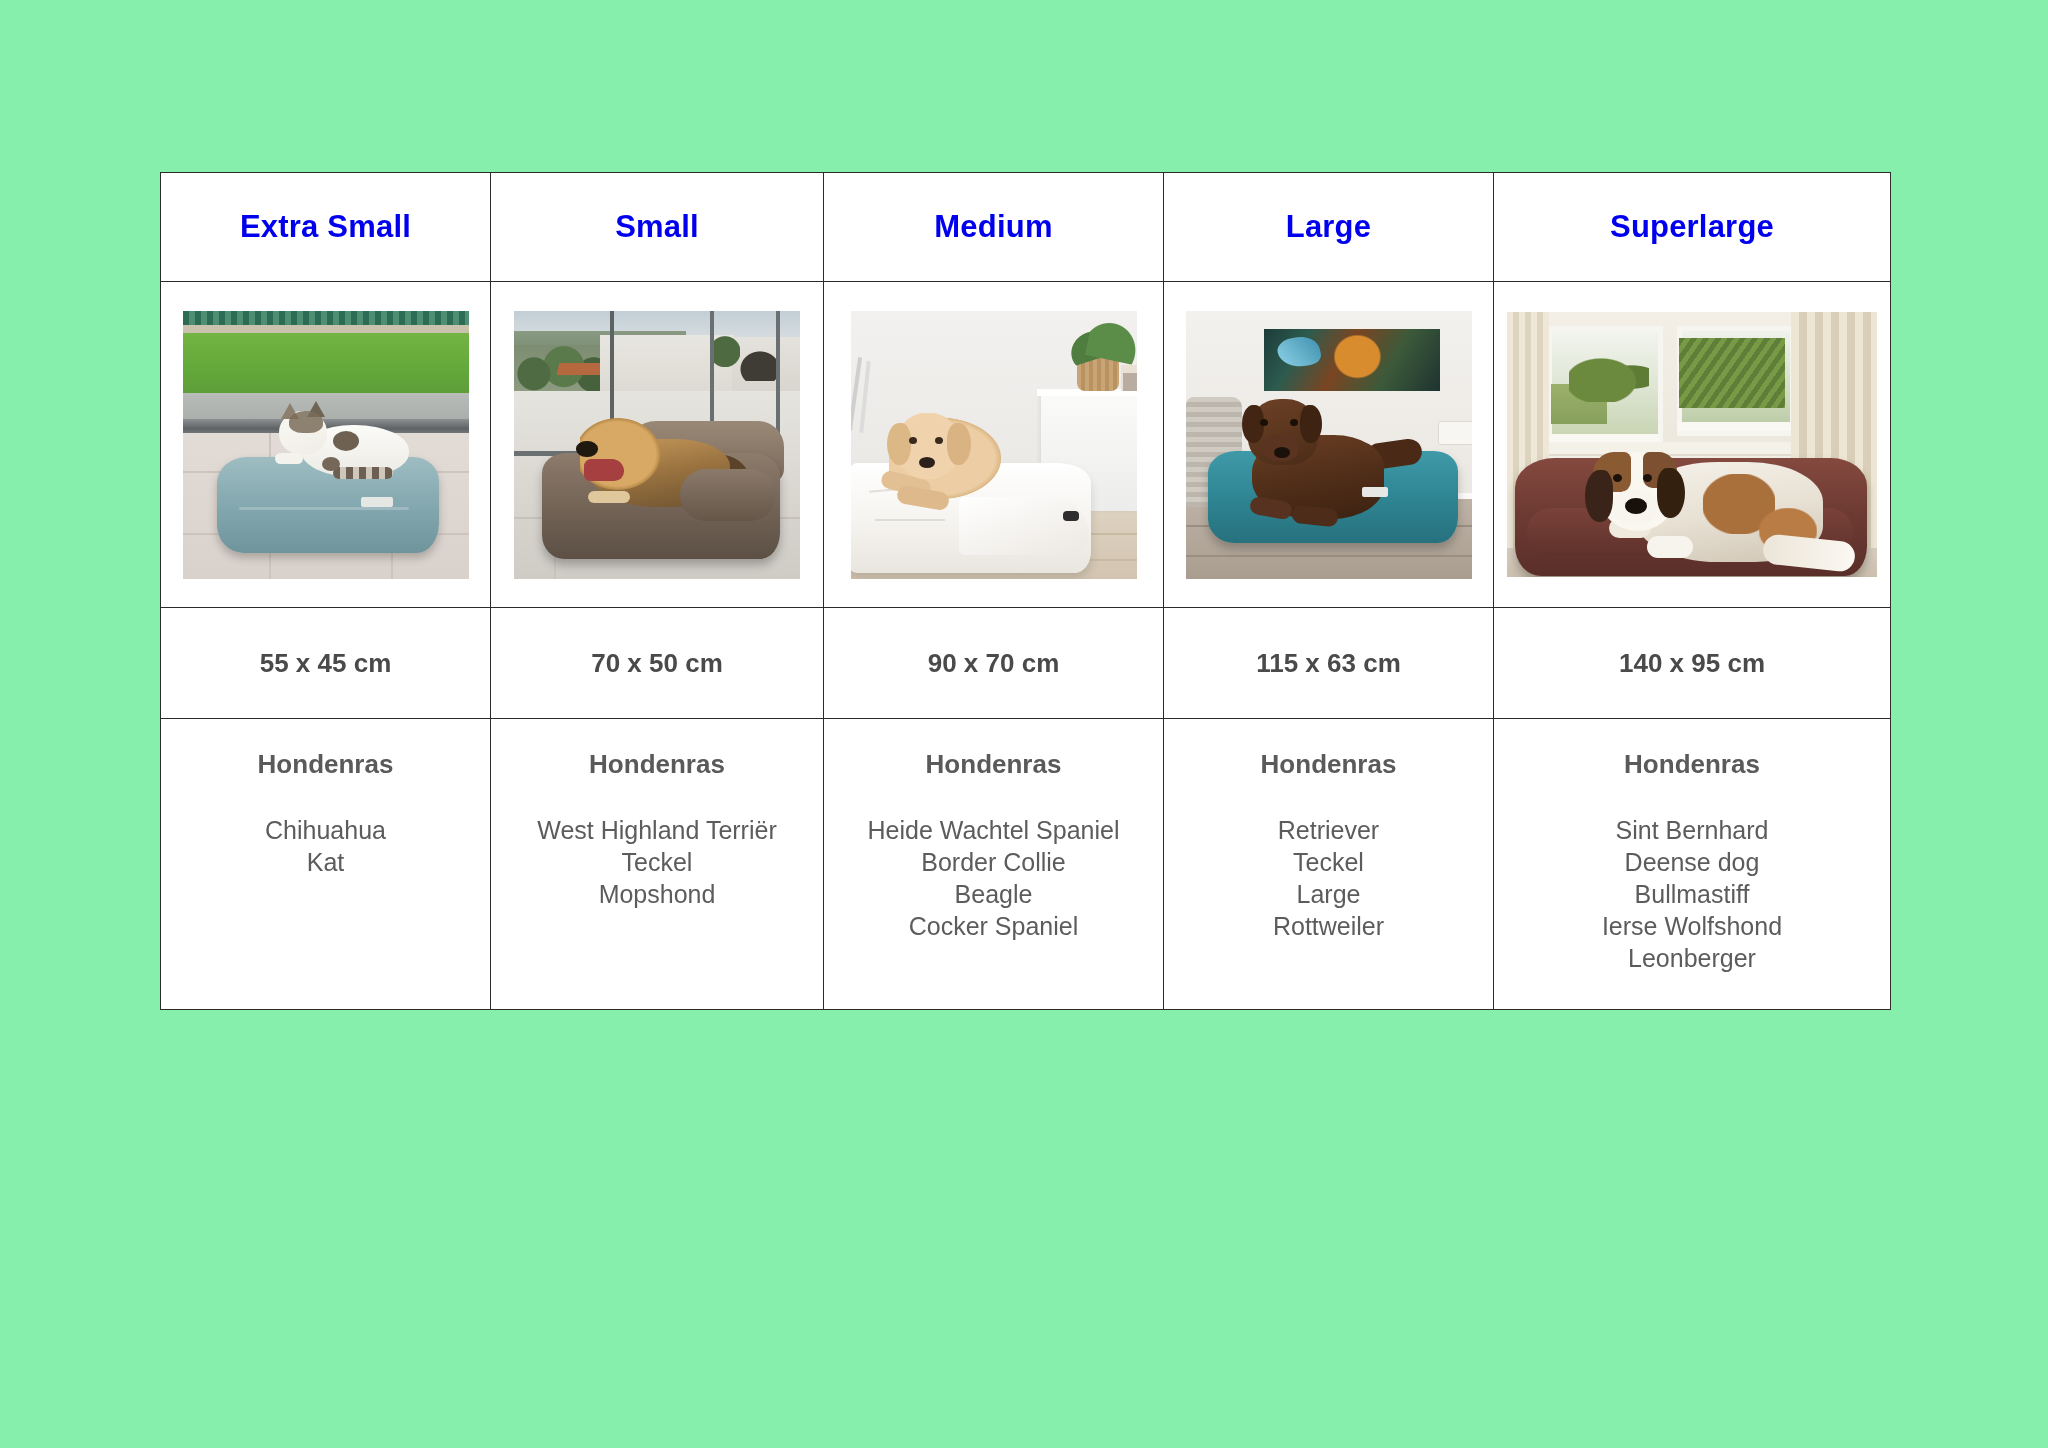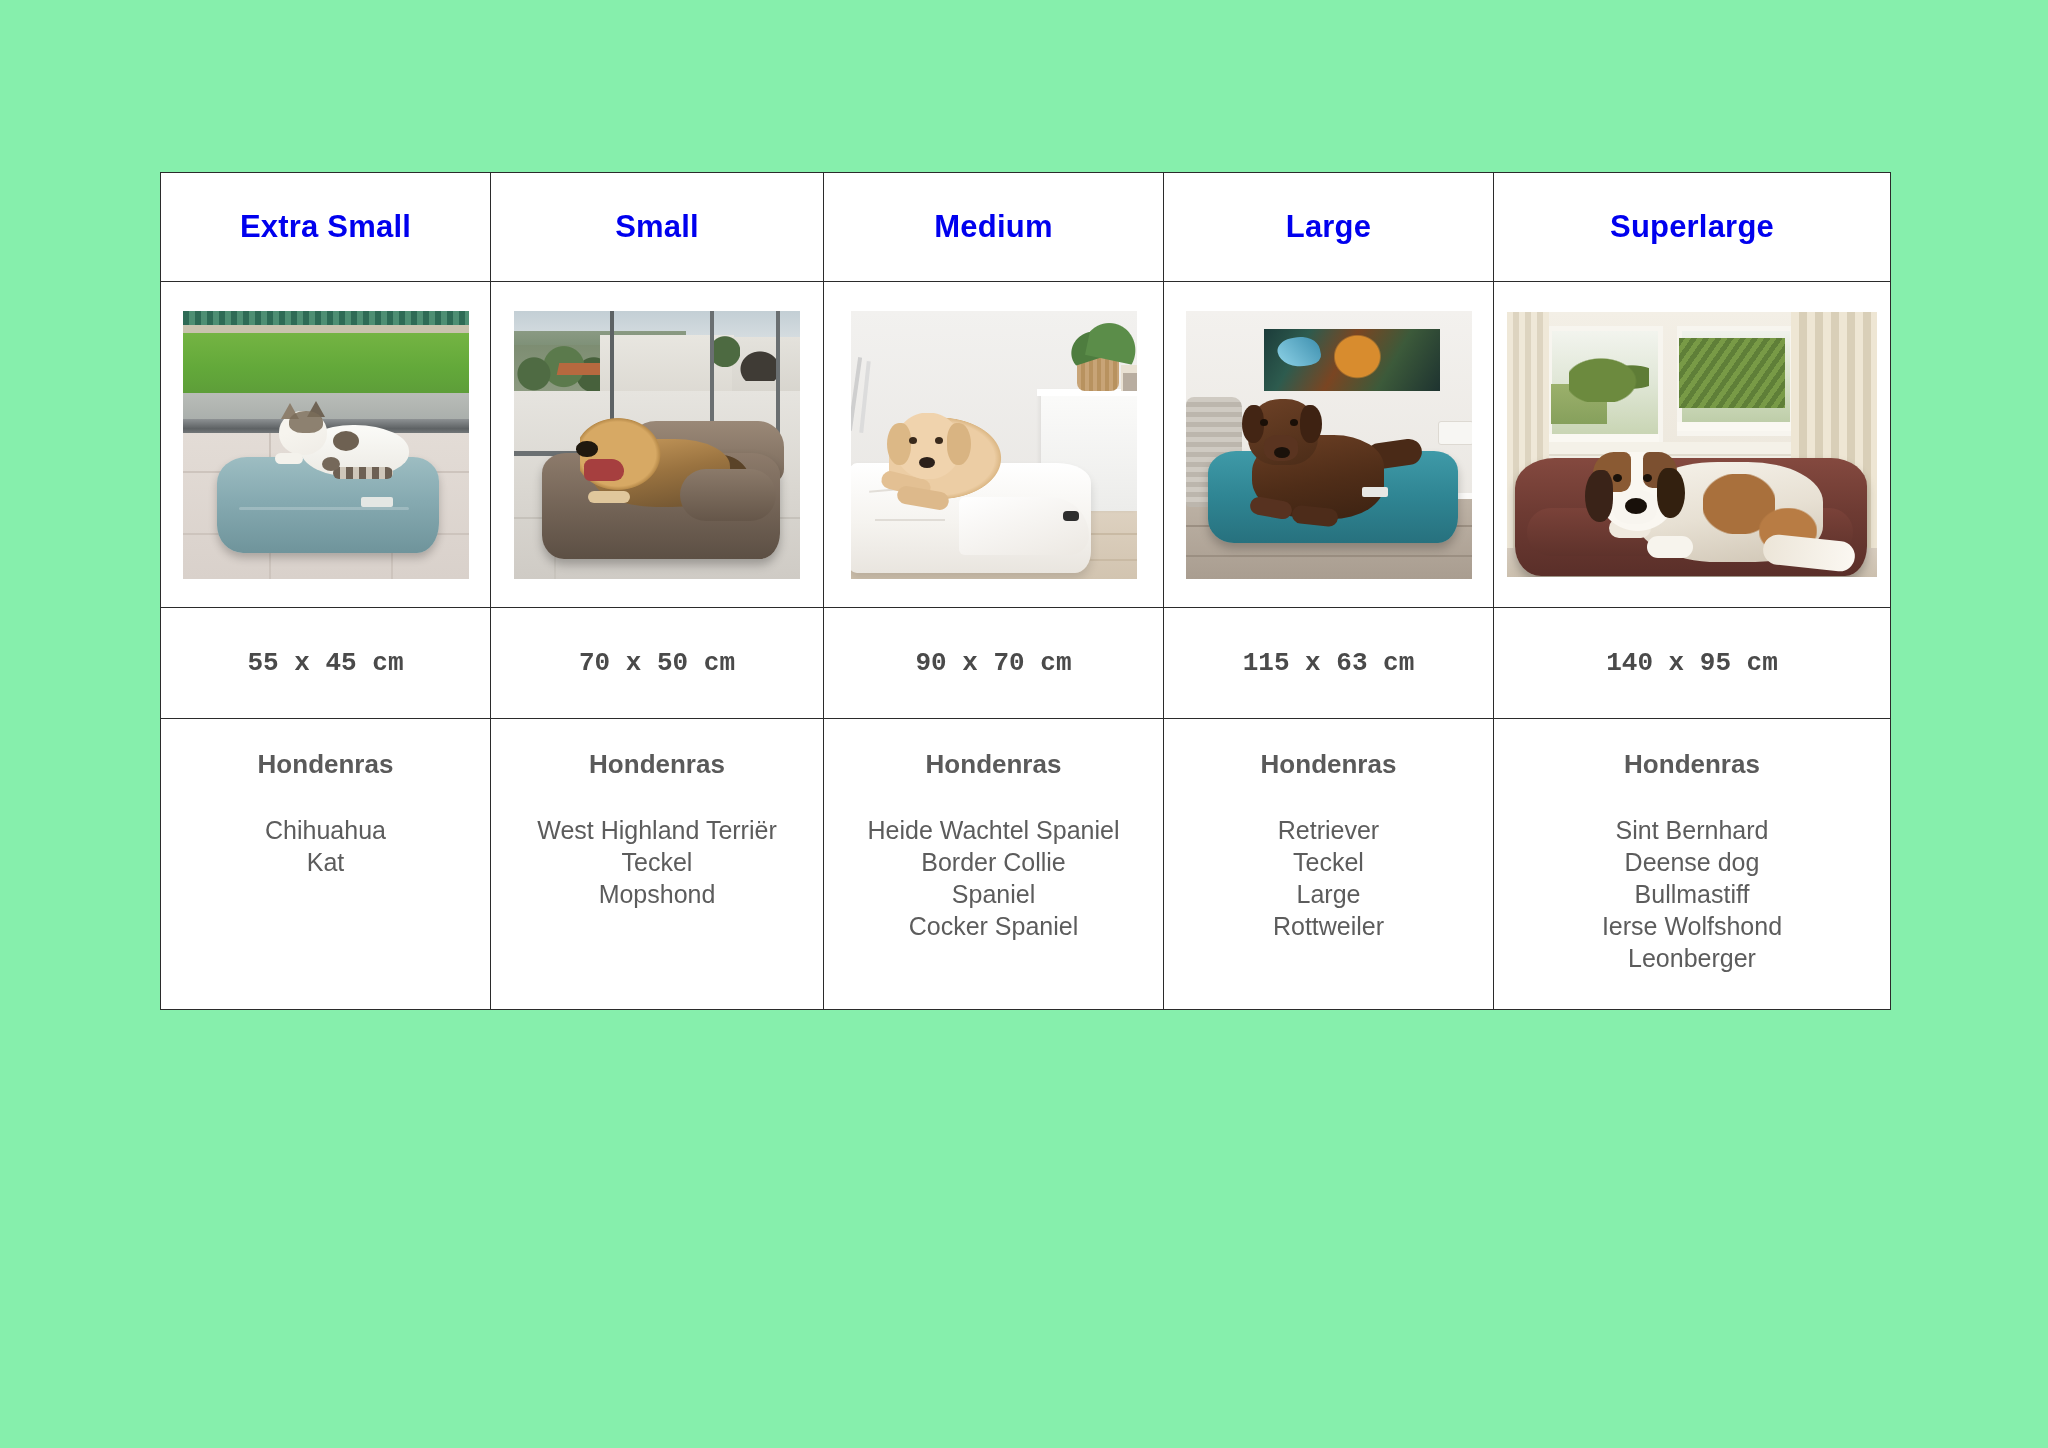--- a/index.html
+++ b/index.html
@@ -73,21 +73,21 @@
     height: 268px;
     overflow: hidden;
     background: #e9e9e9;
   }
   .photo.wide {
     width: 370px;
     height: 265px;
   }
 
   
-  .row-dim td { height: 110px; font-family: Liberation Mono, monospace; }
+  .row-dim td { height: 110px; }
   .dim-label {
     color: #4a4a4a;
     font-weight: bold;
     font-size: 26px;
   }
 
   
   .row-breeds td { height: 290px; vertical-align: top; }
   .breed-block {
     padding-top: 30px;
@@ -596,21 +596,21 @@
             <div class="breed-line">Teckel</div>
             <div class="breed-line">Mopshond</div>
           </div>
         </td>
 
         <td>
           <div class="breed-block">
             <div class="breed-title">Hondenras</div>
             <div class="breed-line">Heide Wachtel Spaniel</div>
             <div class="breed-line">Border Collie</div>
-            <div class="breed-line">Spaniel</div>
+            <div class="breed-line">Beagle</div>
             <div class="breed-line">Cocker Spaniel</div>
           </div>
         </td>
 
         <td>
           <div class="breed-block">
             <div class="breed-title">Hondenras</div>
             <div class="breed-line">Retriever</div>
             <div class="breed-line">Teckel</div>
             <div class="breed-line">Large</div>

